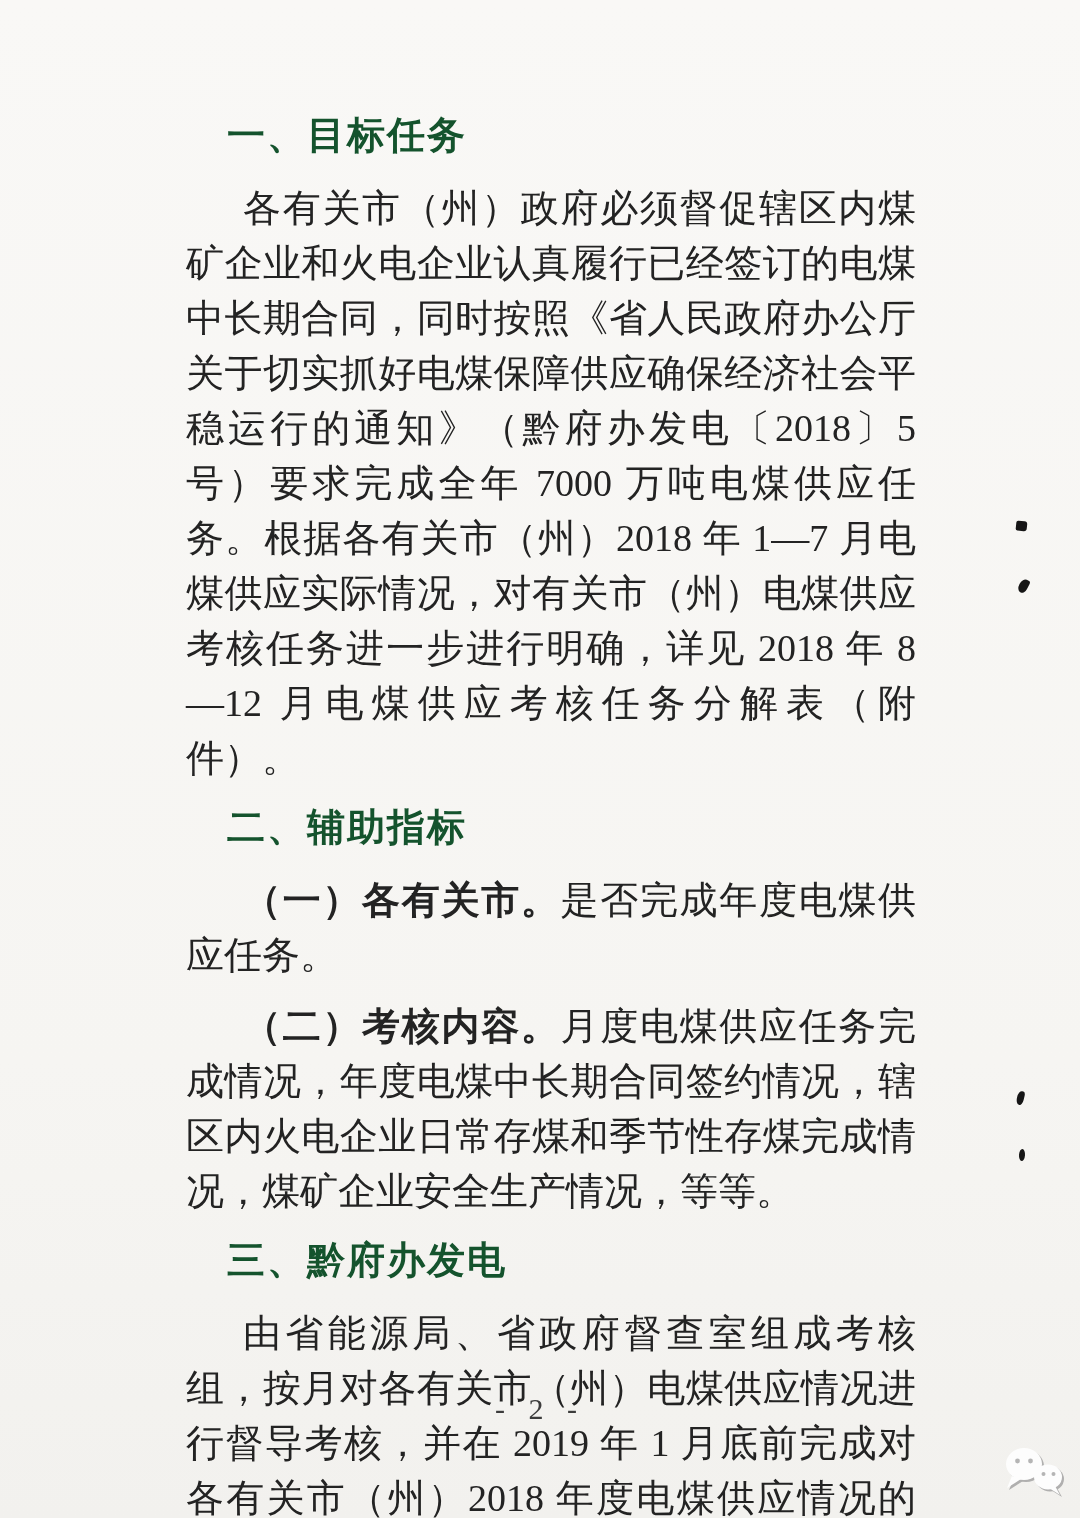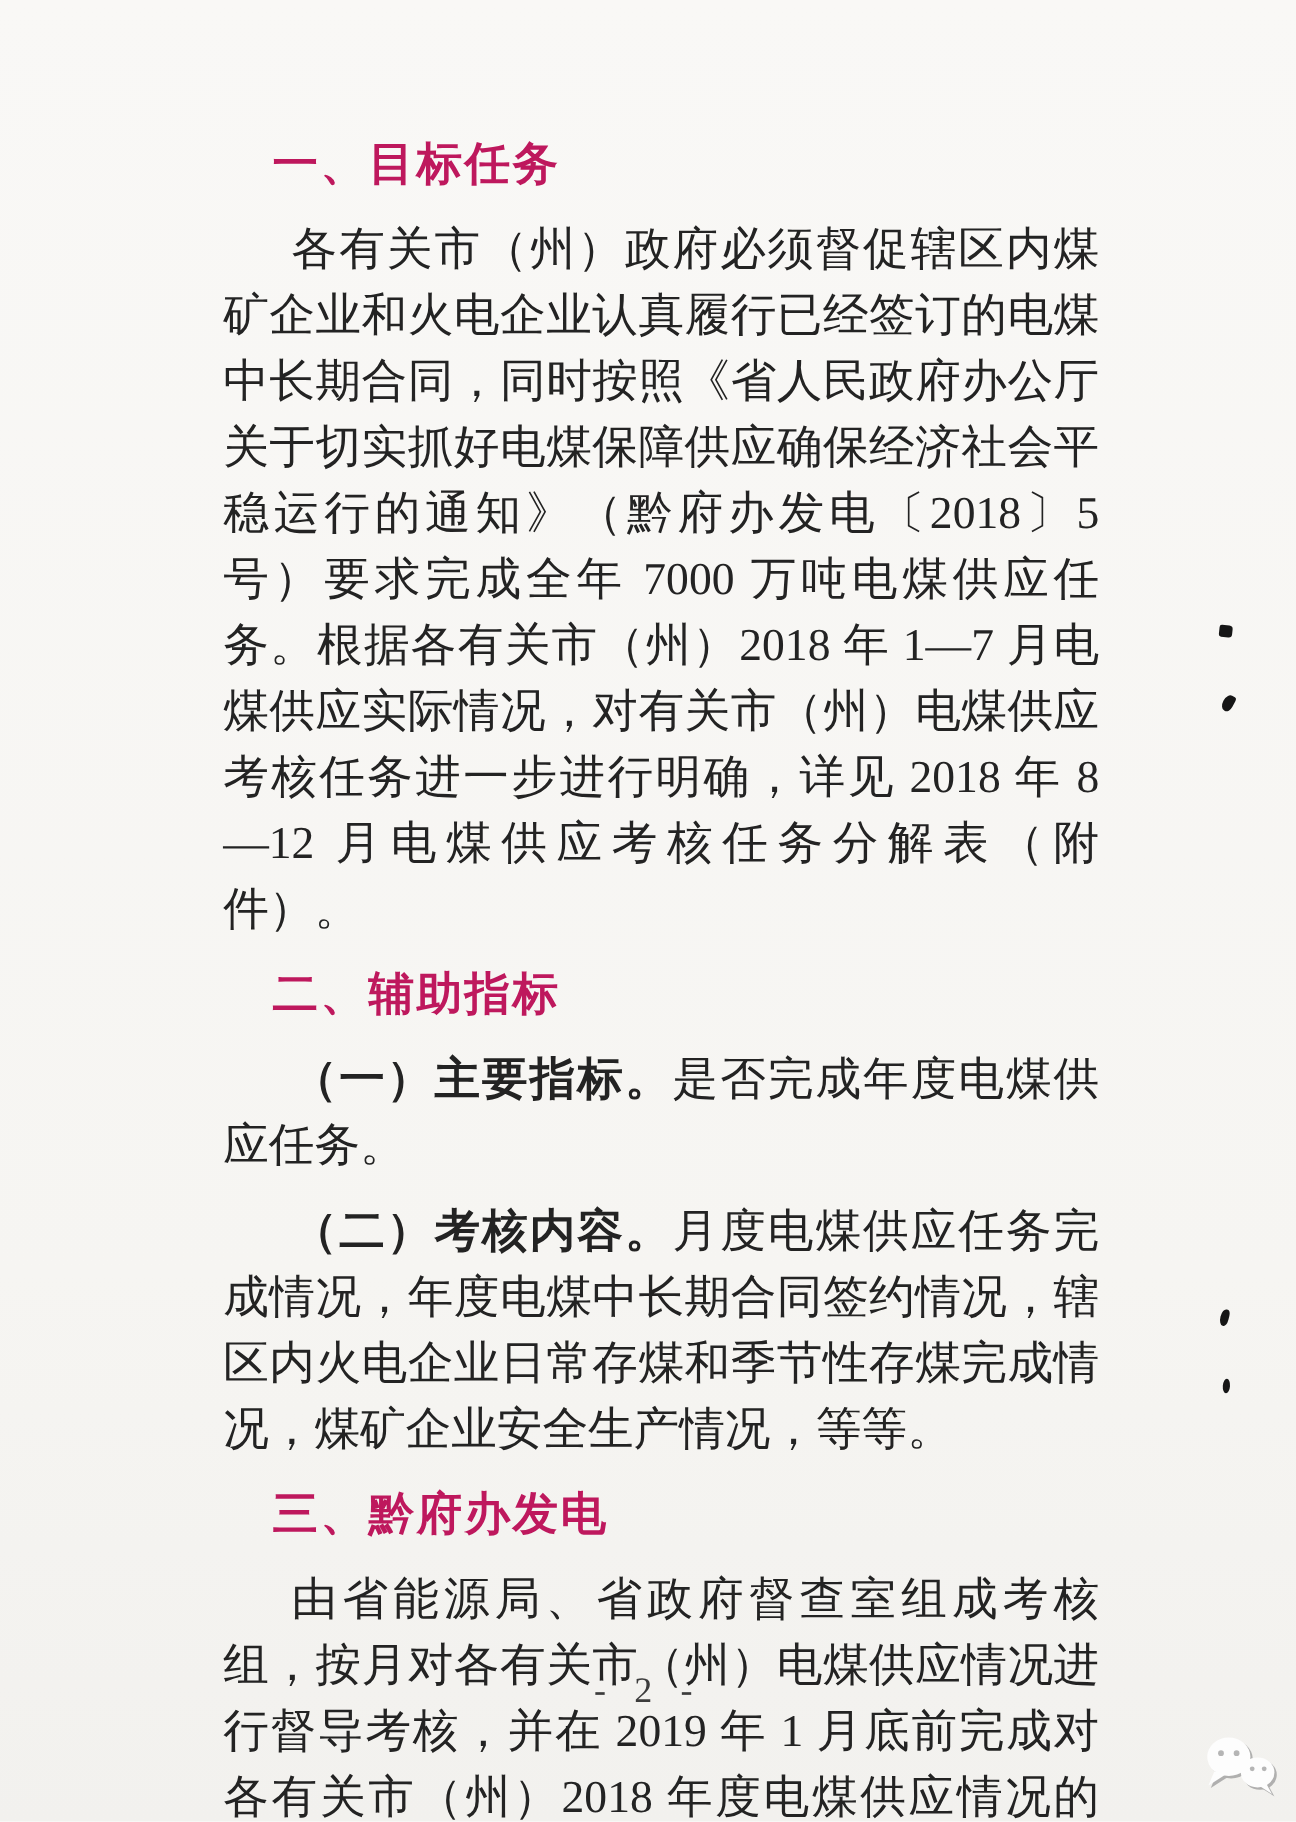--- a/index.html
+++ b/index.html
@@ -19,23 +19,23 @@
     font-size: 38px;
     line-height: 55px;
     text-align: justify;
   }
 
   .sec-heading {
     margin: 0;
     font-size: 38px;
     line-height: 55px;
     font-weight: 700;
-    color: #be185d;
+    color: #14532d;
     text-indent: 1.5em;
-    font-family: Liberation Serif, serif;
+    font-family: Liberation Mono, monospace;
     letter-spacing: 2px;
   }
 
   .para {
     margin: 16px;
     text-indent: 1.5em;
   }
 
   .para .lead {
     font-weight: 700;
@@ -74,21 +74,21 @@
   .speck-3 { left: 1017px; top: 1091px; width: 7px; height: 14px; border-radius: 60% 40% 50% 60%; transform: rotate(14deg); }
   .speck-4 { left: 1019px; top: 1149px; width: 6px; height: 12px; border-radius: 50%; transform: rotate(4deg); }
 </style>
 </head>
 <body>
 
 <div class="doc-body">
     <h2 class="sec-heading">一、目标任务</h2>
     <p class="para"><span>各有关市（州）政府必须督促辖区内煤矿企业和火电企业认真履行已经签订的电煤中长期合同，同时按照《省人民政府办公厅关于切实抓好电煤保障供应确保经济社会平稳运行的通知》（黔府办发电〔2018〕5 号）要求完成全年 7000 万吨电煤供应任务。根据各有关市（州）2018 年 1—7 月电煤供应实际情况，对有关市（州）电煤供应考核任务进一步进行明确，详见 2018 年 8—12 月电煤供应考核任务分解表（附件）。</span></p>
     <h2 class="sec-heading">二、辅助指标</h2>
-    <p class="para"><span class="lead">（一）主要指标。</span><span>是否完成年度电煤供应任务。</span></p>
+    <p class="para"><span class="lead">（一）各有关市。</span><span>是否完成年度电煤供应任务。</span></p>
     <p class="para"><span class="lead">（二）考核内容。</span><span>月度电煤供应任务完成情况，年度电煤中长期合同签约情况，辖区内火电企业日常存煤和季节性存煤完成情况，煤矿企业安全生产情况，等等。</span></p>
     <h2 class="sec-heading">三、黔府办发电</h2>
     <p class="para"><span>由省能源局、省政府督查室组成考核组，按月对各有关市（州）电煤供应情况进行督导考核，并在 2019 年 1 月底前完成对各有关市（州）2018 年度电煤供应情况的考核及通报。</span></p>
   </div>
 
 <div class="page-footer">- 2 -</div>
 
 <div class="watermark">
   <span>
     <svg width="66" height="56" viewBox="0 0 66 56" aria-hidden="true">

